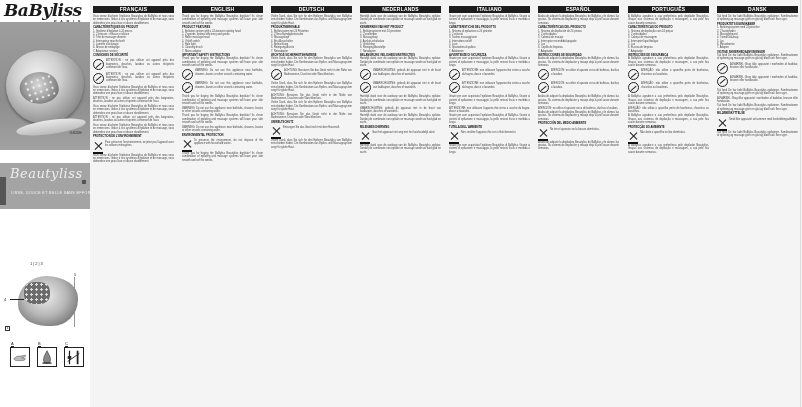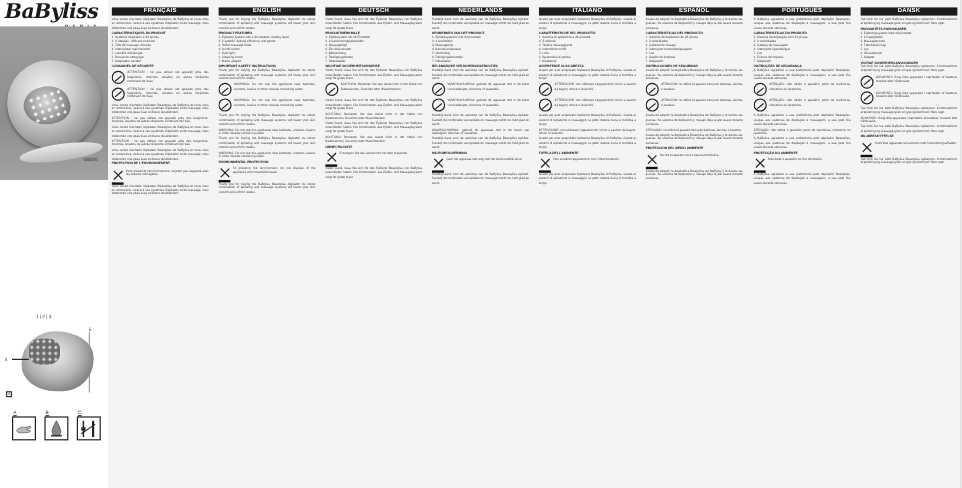--- a/index.html
+++ b/index.html
@@ -63,20 +63,26 @@
     <div class="logo-sub">PARIS</div>
   </div>
   <div class="product-photo">
     <div class="device-shell">
       <div class="device-head"></div>
       <div class="device-band"></div>
     </div>
     <div class="device-model">G820E</div>
   </div>
 
+  <div class="banner">
+    <div class="banner-bar"></div>
+    <div class="banner-script">Beautyliss</div>
+    <div class="banner-square"></div>
+    <div class="banner-tag">LISSE, DOUCE ET BELLE SANS EFFORT</div>
+  </div>
 
   <div class="diagram">
     <div class="diagram-nums">1|2|3</div>
     <div class="diagram-n5">5</div>
     <div class="diagram-vline"></div>
     <div class="diagram-device"></div>
     <div class="diagram-n4">4</div>
     <div class="diagram-line"></div>
     <div class="diagram-box">4</div>
   </div>

